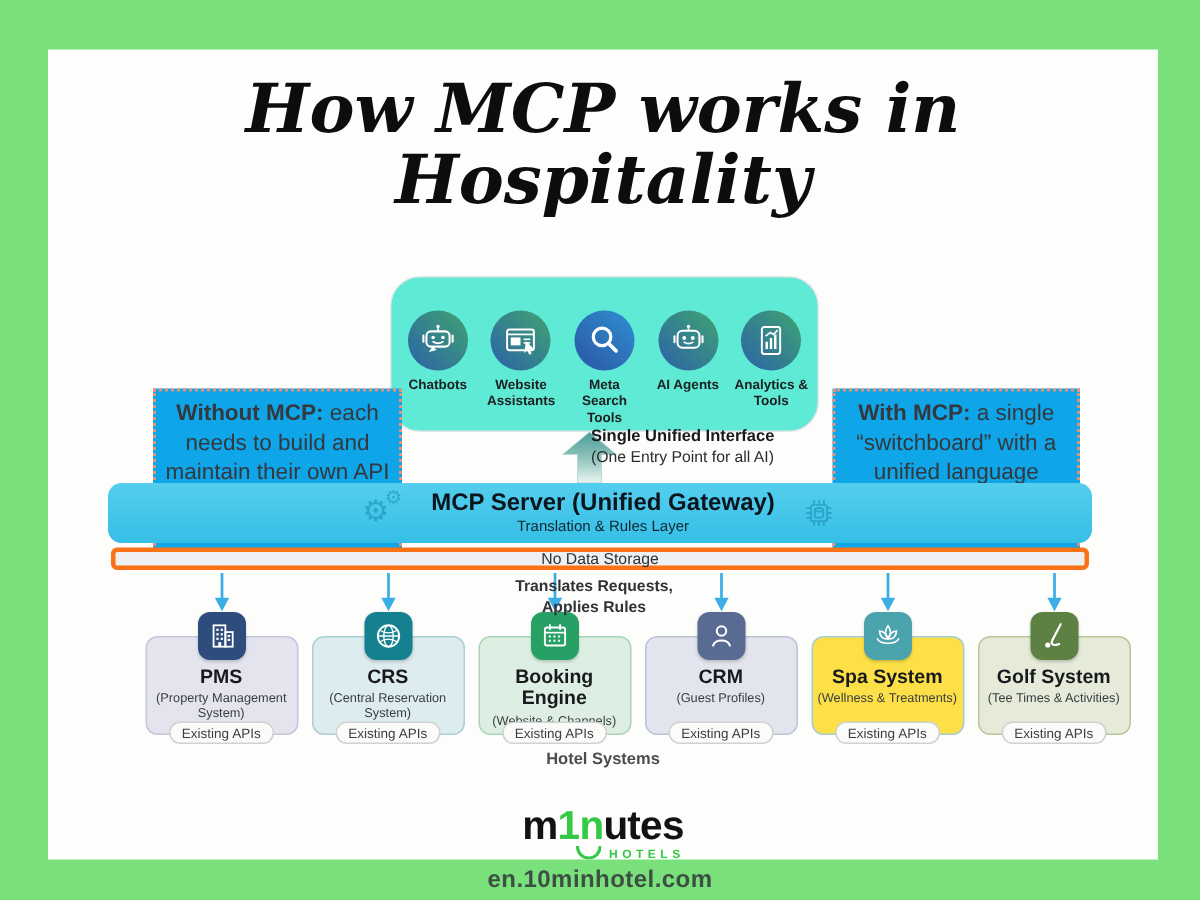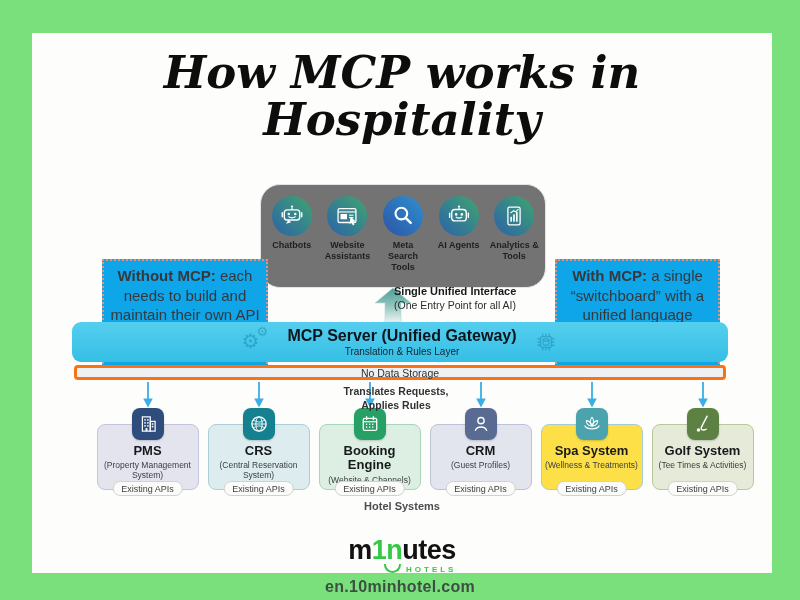--- a/index.html
+++ b/index.html
@@ -14,22 +14,22 @@
   
   .title {
     position:absolute; top:16px; left:0; width:100%;
     text-align:center; font-family:"DejaVu Serif","Liberation Serif",serif;
     font-style:italic; font-weight:bold; font-size:45px; line-height:1.05; color:#0d0d0d;
   }
 
   
   .ai-box {
     position:absolute; left:228px; top:151px; width:286px; height:104px;
-    background:#737373; border:1px solid #e3e5e9; border-radius:20px;
-    display:flex; justify-content:center; gap:4px; padding:11px 5px 0; box-sizing:border-box;
+    background:#5eead4; border:1px solid #e3e5e9; border-radius:20px;
+    display:flex; justify-content:center; gap:4px; padding:22px 5px 0; box-sizing:border-box;
   }
   .ai-item { width:53px; display:flex; flex-direction:column; align-items:center; }
   .ai-circle {
     width:40px; height:40px; border-radius:50%;
     display:flex; align-items:center; justify-content:center;
     background:linear-gradient(225deg,#3fa471,#2c62a8);
     flex:0 0 auto;
   }
   .ai-circle.search { background:linear-gradient(225deg,#2f8fd0,#2b55a5); }
   .ai-label { margin-top:4px; font-size:9px; font-weight:bold; color:#1d1f22; text-align:center; line-height:1.2; }

